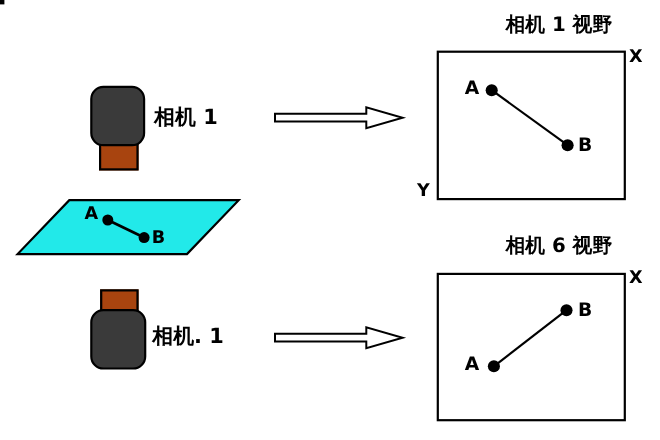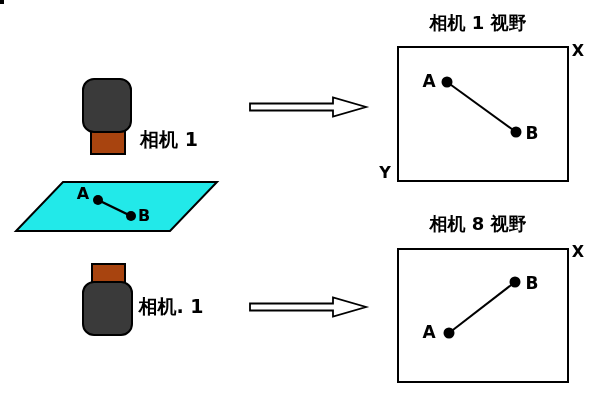--- a/index.html
+++ b/index.html
@@ -16,21 +16,21 @@
     transform:translate(-50%,-50%);
     font-weight:700;
     color:#000;
     white-space:nowrap;
     line-height:1;
   }
   .pt-lbl{font-size:17px;}
   .plane-lbl{font-size:16px;}
   .axis-lbl{font-size:16px;}
   .cam-lbl{font-size:19px;}
-  .view-title{font-size:18px;}
+  .view-title{font-size:18px;margin-left:30px;}
   .cam-part{position:absolute;box-sizing:border-box;border:2px solid #000;}
   .cam-body{
     width:50px;height:55px;
     background:#3A3A3A;
     border-radius:12px;
     z-index:2;
   }
   .cam-lens{
     background:#A8440F;
     z-index:1;
@@ -64,33 +64,33 @@
     <circle cx="516" cy="132" r="5.5" fill="#000"></circle>
 
     <rect x="398" y="249" width="170" height="133" fill="#fff" stroke="#000" stroke-width="2"></rect>
     <line x1="449" y1="333" x2="515" y2="282" stroke="#000" stroke-width="2"></line>
     <circle cx="449" cy="333" r="5.5" fill="#000"></circle>
     <circle cx="515" cy="282" r="5.5" fill="#000"></circle>
   </svg>
 
   <div class="cam-part cam-lens" id="cam1-lens"></div>
   <div class="cam-part cam-body" id="cam1-body"></div>
-  <span class="lbl cam-lbl" style="left:169px;top:107px;margin-top:32px;">相机 1</span>
+  <span class="lbl cam-lbl" style="left:169px;top:107px;">相机 1</span>
 
   <div class="cam-part cam-lens" id="cam2-lens"></div>
   <div class="cam-part cam-body" id="cam2-body"></div>
   <span class="lbl cam-lbl" style="left:171px;top:306px;">相机. 1</span>
 
   <span class="lbl plane-lbl" style="left:83px;top:194px;">A</span>
   <span class="lbl plane-lbl" style="left:144px;top:216px;">B</span>
 
   <span class="lbl view-title" style="left:478px;top:23px;">相机 1 视野</span>
   <span class="lbl axis-lbl" style="left:578px;top:51px;">X</span>
   <span class="lbl axis-lbl" style="left:385px;top:173px;">Y</span>
   <span class="lbl pt-lbl" style="left:429px;top:81px;">A</span>
   <span class="lbl pt-lbl" style="left:532px;top:133px;">B</span>
 
-  <span class="lbl view-title" style="left:478px;top:224px;">相机 8 视野</span>
+  <span class="lbl view-title" style="left:478px;top:224px;">相机 6 视野</span>
   <span class="lbl axis-lbl" style="left:578px;top:252px;">X</span>
   <span class="lbl pt-lbl" style="left:429px;top:332px;">A</span>
   <span class="lbl pt-lbl" style="left:532px;top:283px;">B</span>
 
 </div>
 
 </body></html>

